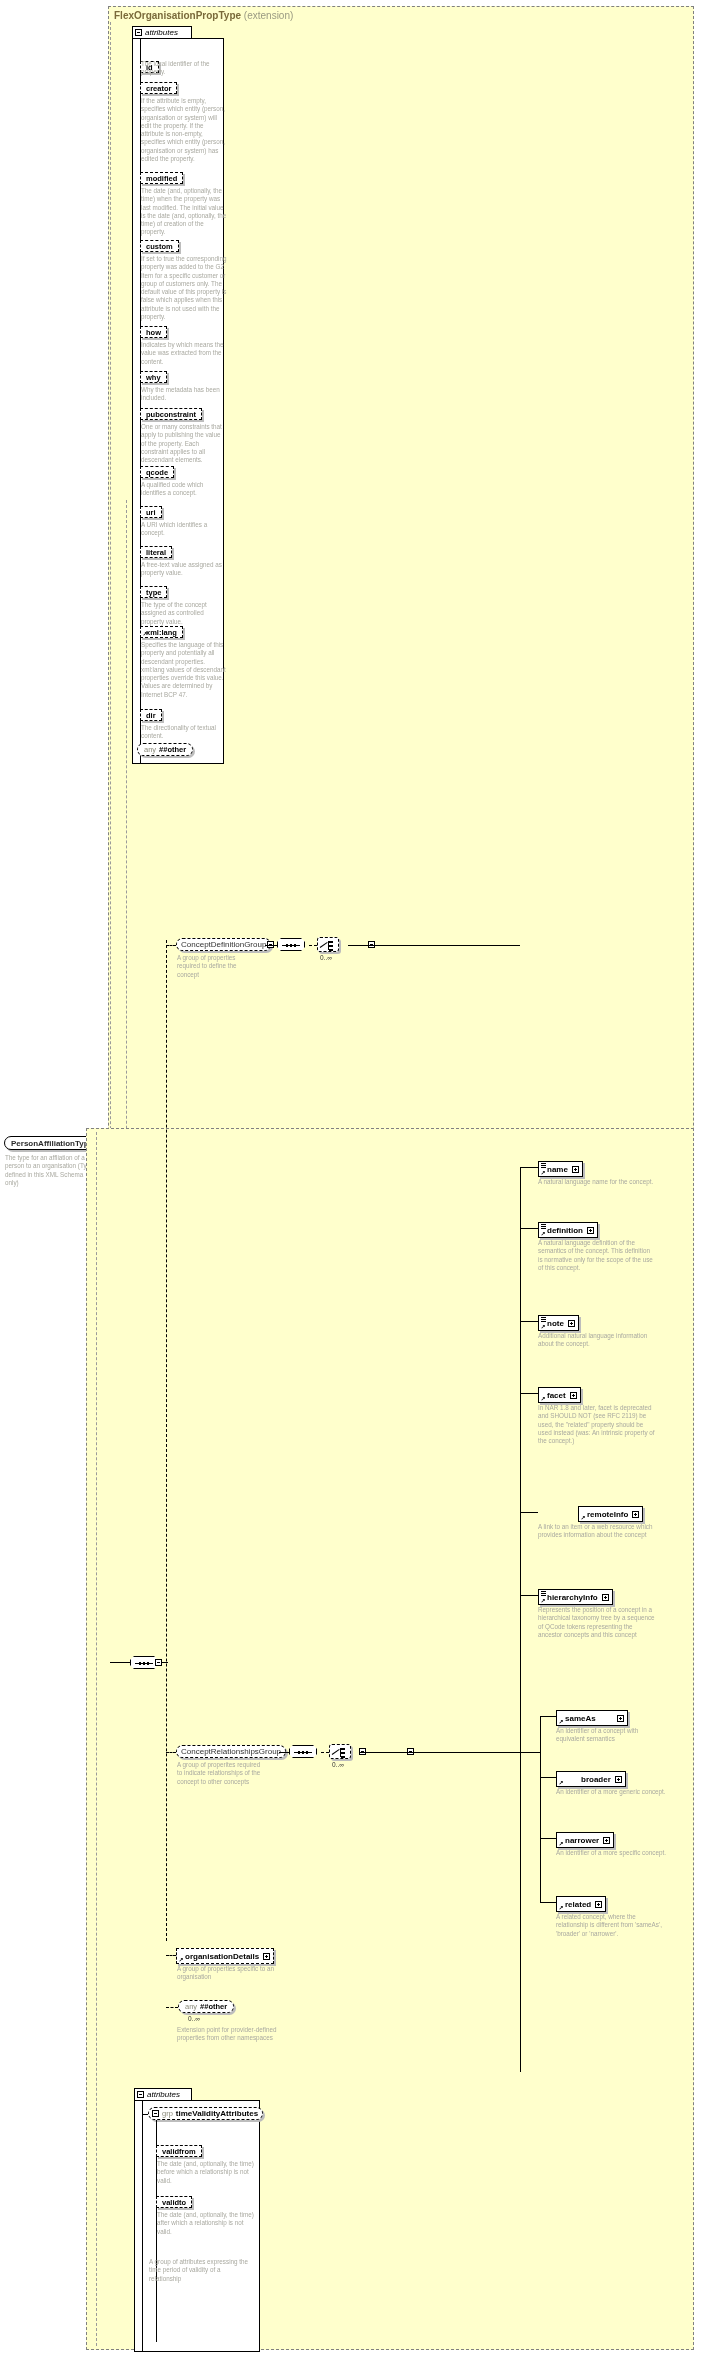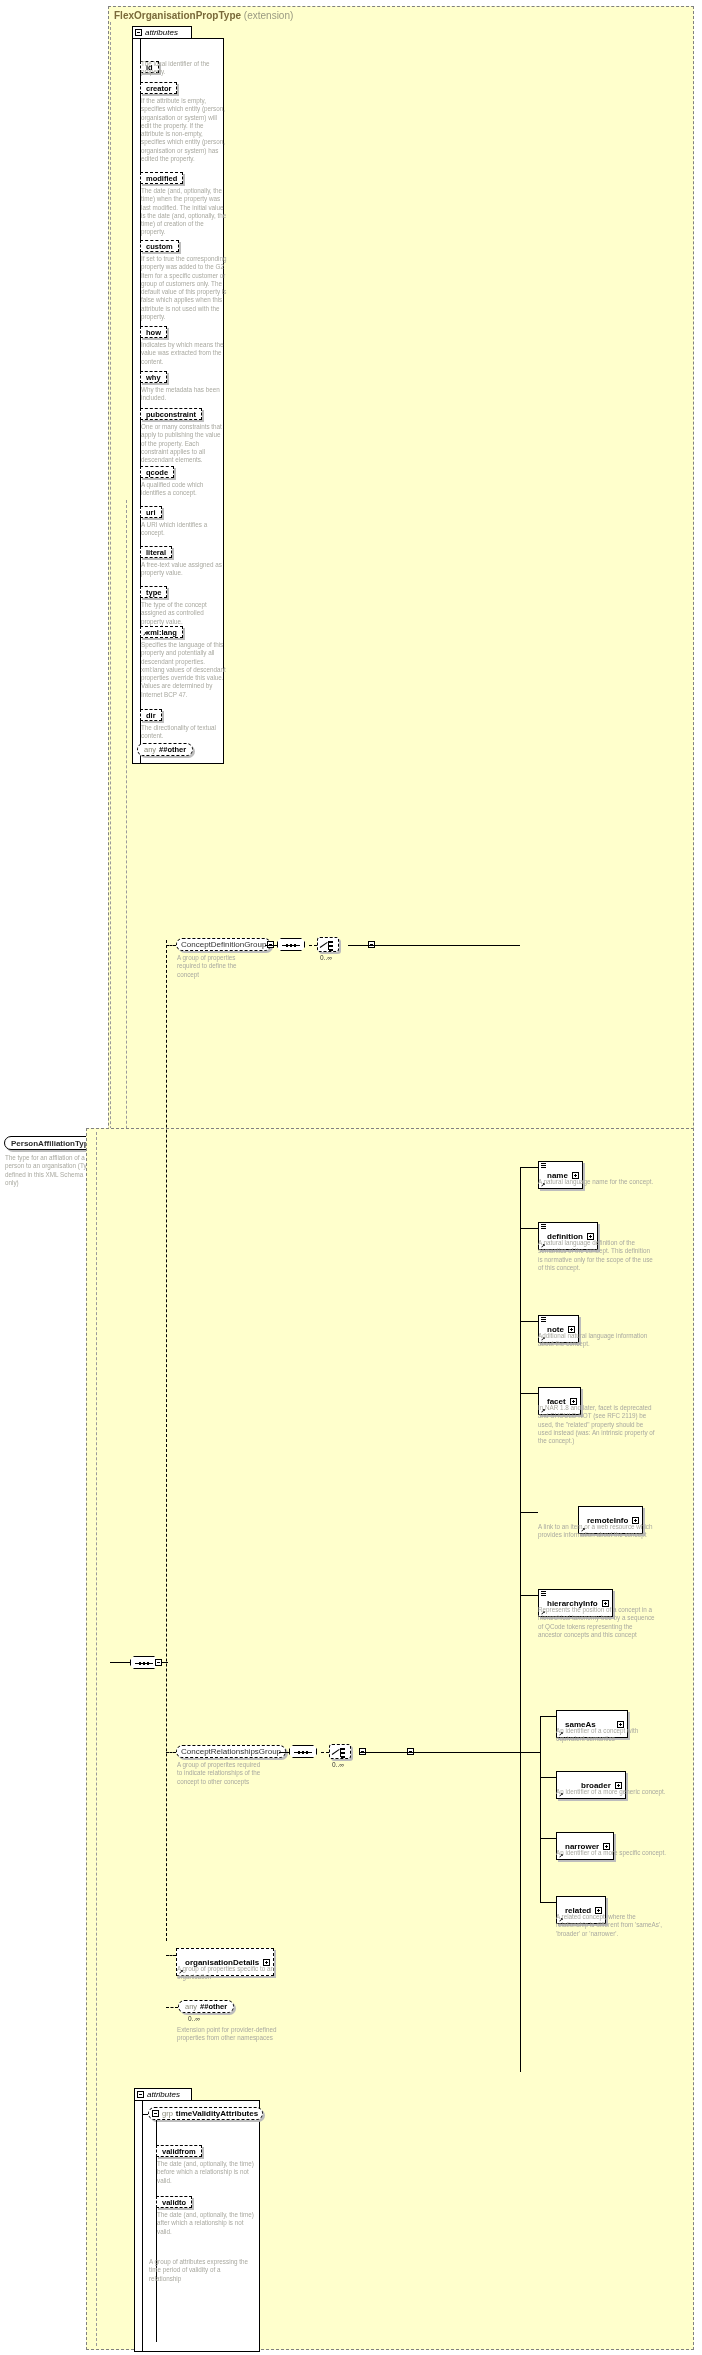--- a/index.html
+++ b/index.html
@@ -57,21 +57,21 @@
   }
   .doc{
     position:absolute;color:#a9a9a0;font-size:6.3px;line-height:1.32;
     width:86px;
   }
   .doc.w{width:100px;}
 
   
   .el{
     position:absolute;background:#fff;border:1px solid #000;
-    height:28px;box-sizing:border-box;display:flex;align-items:center;
+    height:16px;box-sizing:border-box;display:flex;align-items:center;
     font-weight:bold;font-size:8px;color:#000;
     box-shadow:2px 2px 0 0 #bdbdbd;padding:0 3px 0 8px;white-space:nowrap;
   }
   .el .exp{margin-left:4px;}
   .el.dash{border-style:dashed;}
   
   .seqg{position:absolute;left:1.5px;top:1px;width:5px;height:4px;}
   .seqg i{display:block;height:1px;background:#000;margin-bottom:1px;}
   .seqg i:nth-child(1){width:5px;}
   .seqg i:nth-child(2){width:5px;}

